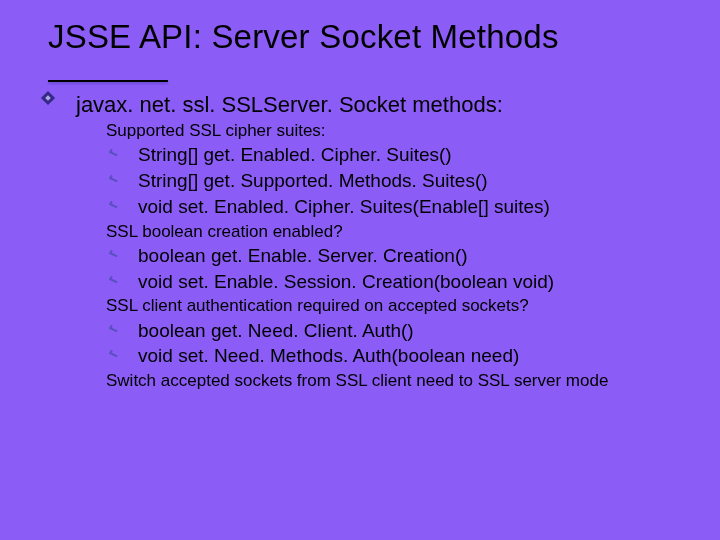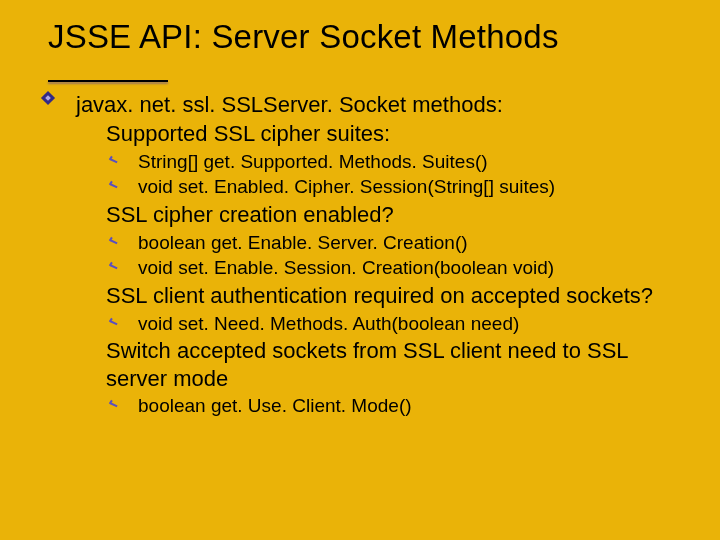--- a/index.html
+++ b/index.html
@@ -11,21 +11,21 @@
     font-family: Arial, Helvetica, sans-serif;
     color: #000;
     overflow: hidden;
   }
   .slide {
     position: relative;
     width: 720px;
     height: 540px;
     box-sizing: border-box;
     padding: 18px 30px 0 48px;
-    background: #eab308;
+    background: #8b5cf6;
   }
   .title {
     font-size: 33px;
     font-weight: 400;
     color: #000;
     margin: 0 0 24px 0;
     letter-spacing: 0.2px;
   }
   .rule {
     margin-top: 8px;
@@ -68,21 +68,21 @@
     width: 4px; height: 4px;
     background: #b0a8e6;
     transform: translate(-50%, -50%) rotate(45deg);
   }
   .groups {
     margin-left: 30px;
   }
   .level2 {
     display: flex;
     align-items: flex-start;
-    font-size: 22px;
+    font-size: 17px;
     line-height: 1.25;
     margin-top: 2px;
   }
   .level2 .bullet {
     width: 8px;
     flex: 0 0 8px;
     margin-right: 20px;
     margin-top: 8px;
   }
   .sqr {
@@ -144,48 +144,52 @@
     <span>javax. net. ssl. SSLServer. Socket methods:</span>
   </div>
 
   <div class="groups" id="groups">
       <div class="level2">
         <span class="bullet"><span class="sqr"></span></span>
         <span>Supported SSL cipher suites:</span>
       </div>
       <div class="level3">
         <span class="bullet"><span class="tick"></span></span>
+        <span>String[] get. Enabled. Cipher. Suites()</span>
+      </div>
+      <div class="level3">
+        <span class="bullet"><span class="tick"></span></span>
         <span>String[] get. Supported. Methods. Suites()</span>
       </div>
       <div class="level3">
         <span class="bullet"><span class="tick"></span></span>
-        <span>void set. Enabled. Cipher. Session(String[] suites)</span>
+        <span>void set. Enabled. Cipher. Suites(Enable[] suites)</span>
       </div>
       <div class="level2">
         <span class="bullet"><span class="sqr"></span></span>
-        <span>SSL cipher creation enabled?</span>
+        <span>SSL boolean creation enabled?</span>
       </div>
       <div class="level3">
         <span class="bullet"><span class="tick"></span></span>
         <span>boolean get. Enable. Server. Creation()</span>
       </div>
       <div class="level3">
         <span class="bullet"><span class="tick"></span></span>
         <span>void set. Enable. Session. Creation(boolean void)</span>
       </div>
       <div class="level2">
         <span class="bullet"><span class="sqr"></span></span>
         <span>SSL client authentication required on accepted sockets?</span>
       </div>
       <div class="level3">
         <span class="bullet"><span class="tick"></span></span>
+        <span>boolean get. Need. Client. Auth()</span>
+      </div>
+      <div class="level3">
+        <span class="bullet"><span class="tick"></span></span>
         <span>void set. Need. Methods. Auth(boolean need)</span>
       </div>
       <div class="level2">
         <span class="bullet"><span class="sqr"></span></span>
         <span>Switch accepted sockets from SSL client need to SSL server mode</span>
       </div>
-      <div class="level3">
-        <span class="bullet"><span class="tick"></span></span>
-        <span>boolean get. Use. Client. Mode()</span>
-      </div>
     </div>
 </div>
 
 </body></html>

